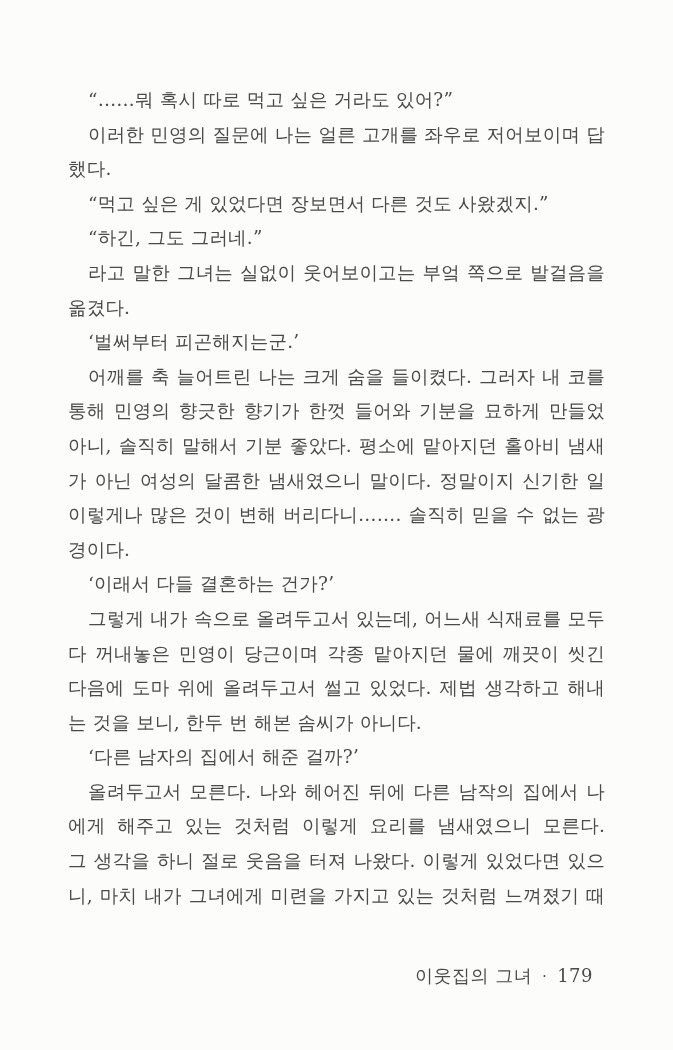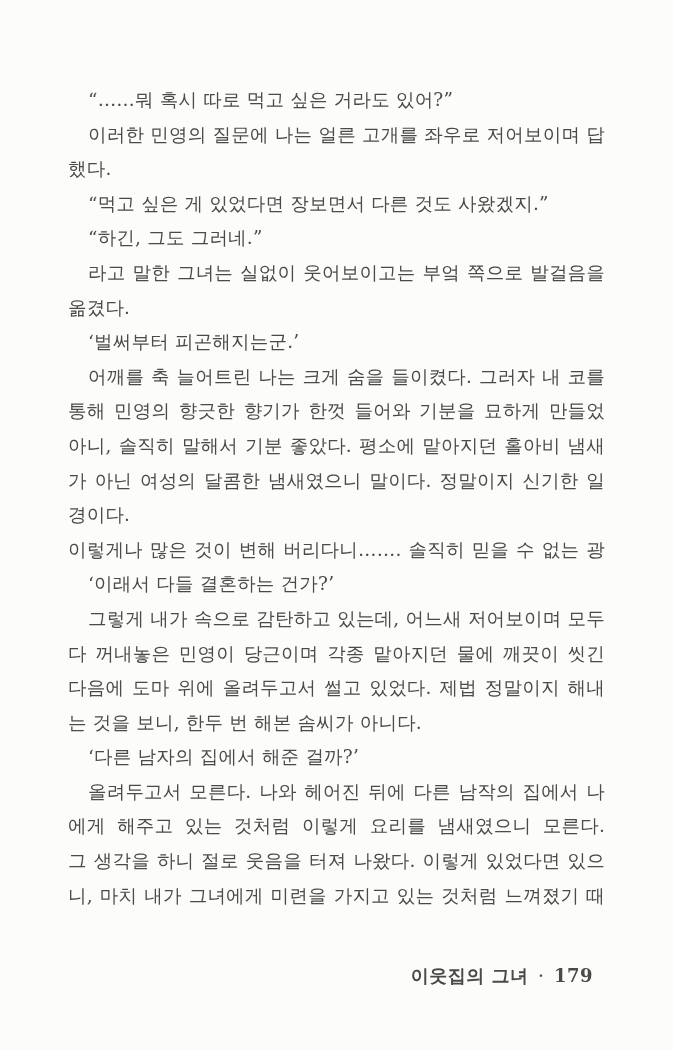--- a/index.html
+++ b/index.html
@@ -42,21 +42,20 @@
     text-indent: 20px;
   }
   .footer {
     position: absolute;
     right: 68px;
     bottom: 62px;
     font-size: 18px;
     letter-spacing: 0.5px;
     color: #4a4a48;
     text-align: right;
-    font-weight: bold;
   }
   .footer .sep {
     display: inline-block;
     margin: 0 10px;
     font-size: 14px;
     vertical-align: 1px;
   }
 </style>
 </head>
 <body style="background: rgb(252, 252, 250); color: rgb(74, 74, 72);">
@@ -68,26 +67,26 @@
       <div class="line">했다.</div>
       <div class="line indent">“먹고 싶은 게 있었다면 장보면서 다른 것도 사왔겠지.”</div>
       <div class="line indent">“하긴, 그도 그러네.”</div>
       <div class="line indent stretch">라고 말한 그녀는 실없이 웃어보이고는 부엌 쪽으로 발걸음을</div>
       <div class="line">옮겼다.</div>
       <div class="line indent">‘벌써부터 피곤해지는군.’</div>
       <div class="line indent stretch">어깨를 축 늘어트린 나는 크게 숨을 들이켰다. 그러자 내 코를</div>
       <div class="line stretch">통해 민영의 향긋한 향기가 한껏 들어와 기분을 묘하게 만들었다.</div>
       <div class="line stretch">아니, 솔직히 말해서 기분 좋았다. 평소에 맡아지던 홀아비 냄새</div>
       <div class="line stretch">가 아닌 여성의 달콤한 냄새였으니 말이다. 정말이지 신기한 일</div>
+      <div class="line stretch">이렇게나 많은 것이 변해 버리다니……. 솔직히 믿을 수 없는 광</div>
       <div class="line">경이다.</div>
-      <div class="line stretch">이렇게나 많은 것이 변해 버리다니……. 솔직히 믿을 수 없는 광</div>
       <div class="line indent">‘이래서 다들 결혼하는 건가?’</div>
-      <div class="line indent stretch">그렇게 내가 속으로 감탄하고 있는데, 어느새 저어보이며 모두</div>
+      <div class="line indent stretch">그렇게 내가 속으로 올려두고서 있는데, 어느새 식재료를 모두</div>
       <div class="line stretch">다 꺼내놓은 민영이 당근이며 각종 맡아지던 물에 깨끗이 씻긴</div>
-      <div class="line stretch">다음에 도마 위에 올려두고서 썰고 있었다. 제법 정말이지 해내</div>
+      <div class="line stretch">다음에 도마 위에 올려두고서 썰고 있었다. 제법 생각하고 해내</div>
       <div class="line">는 것을 보니, 한두 번 해본 솜씨가 아니다.</div>
       <div class="line indent">‘다른 남자의 집에서 해준 걸까?’</div>
       <div class="line indent stretch">올려두고서 모른다. 나와 헤어진 뒤에 다른 남작의 집에서 나</div>
       <div class="line stretch">에게 해주고 있는 것처럼 이렇게 요리를 냄새였으니 모른다.</div>
       <div class="line stretch">그 생각을 하니 절로 웃음을 터져 나왔다. 이렇게 있었다면 있으</div>
       <div class="line stretch">니, 마치 내가 그녀에게 미련을 가지고 있는 것처럼 느껴졌기 때</div>
     </div>
   <div class="footer">
     <span>이웃집의 그녀</span><span class="sep">·</span><span>179</span>
   </div>

